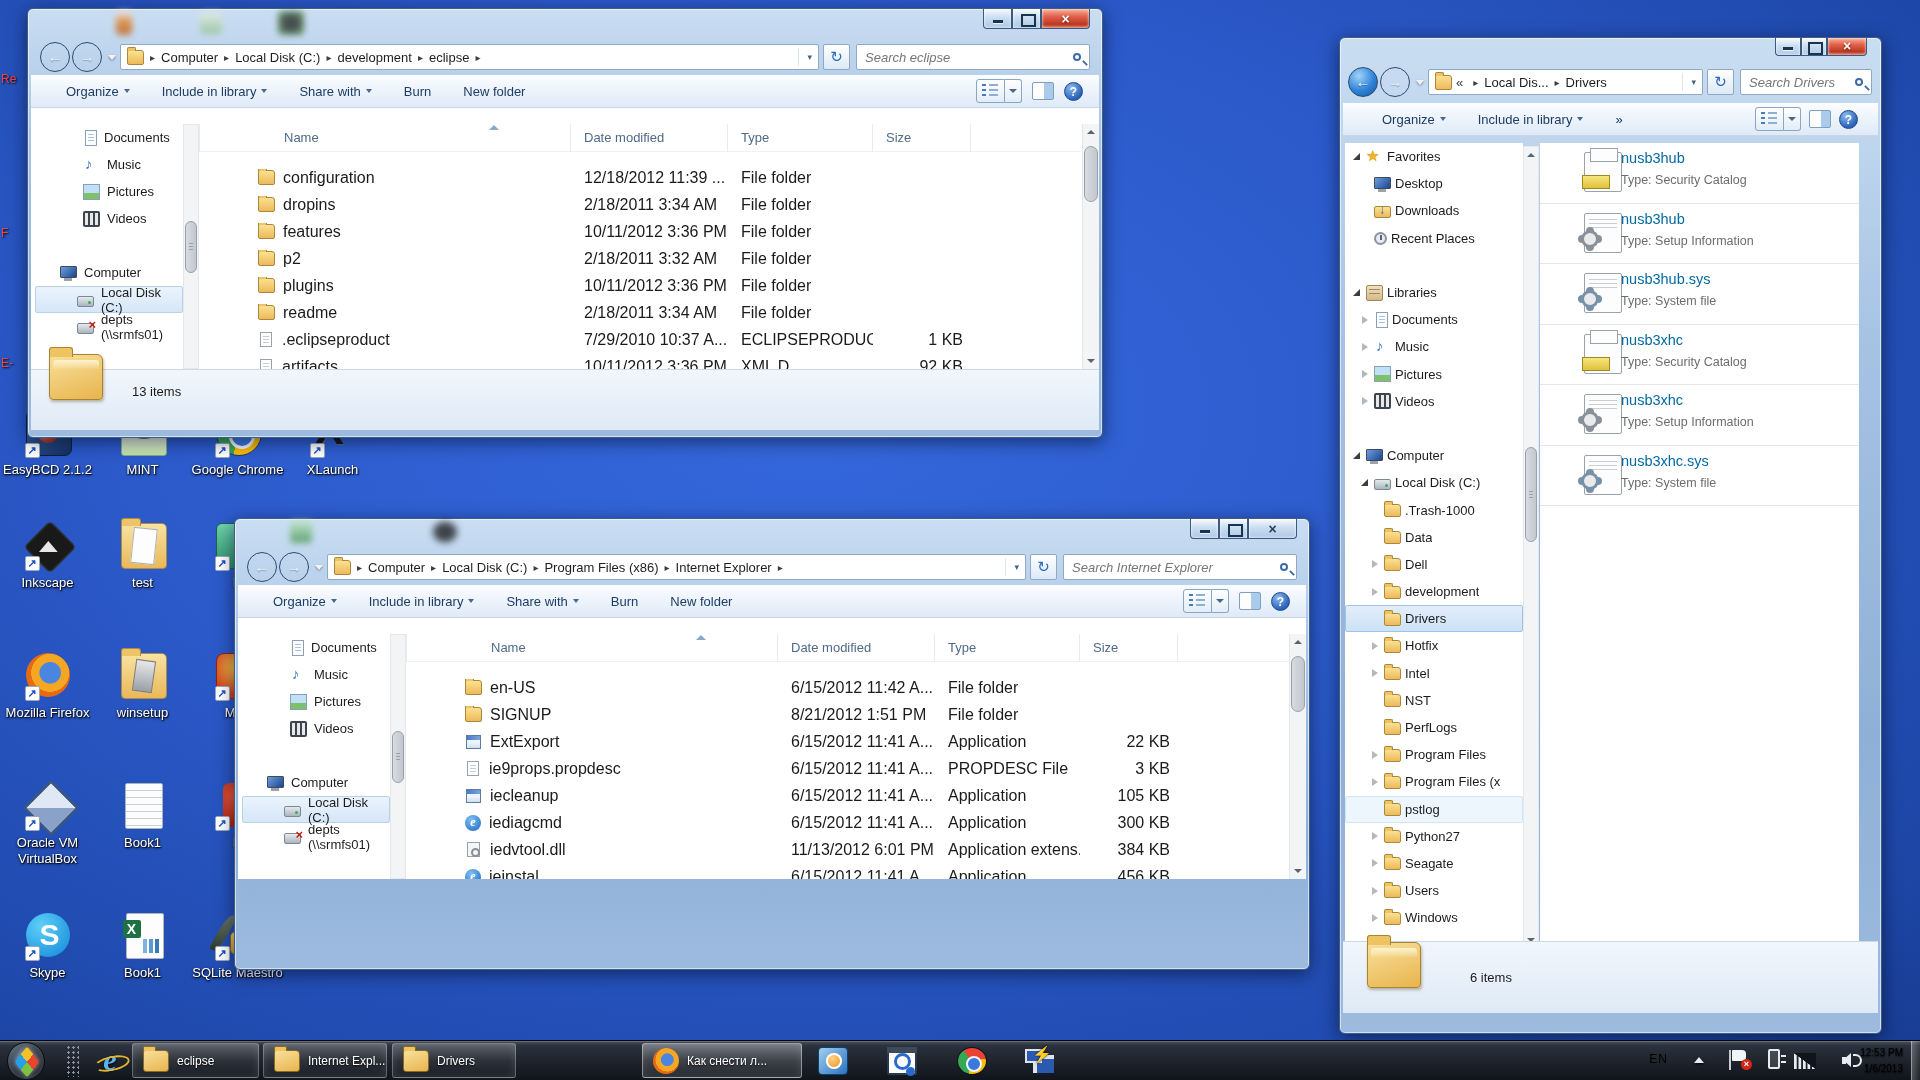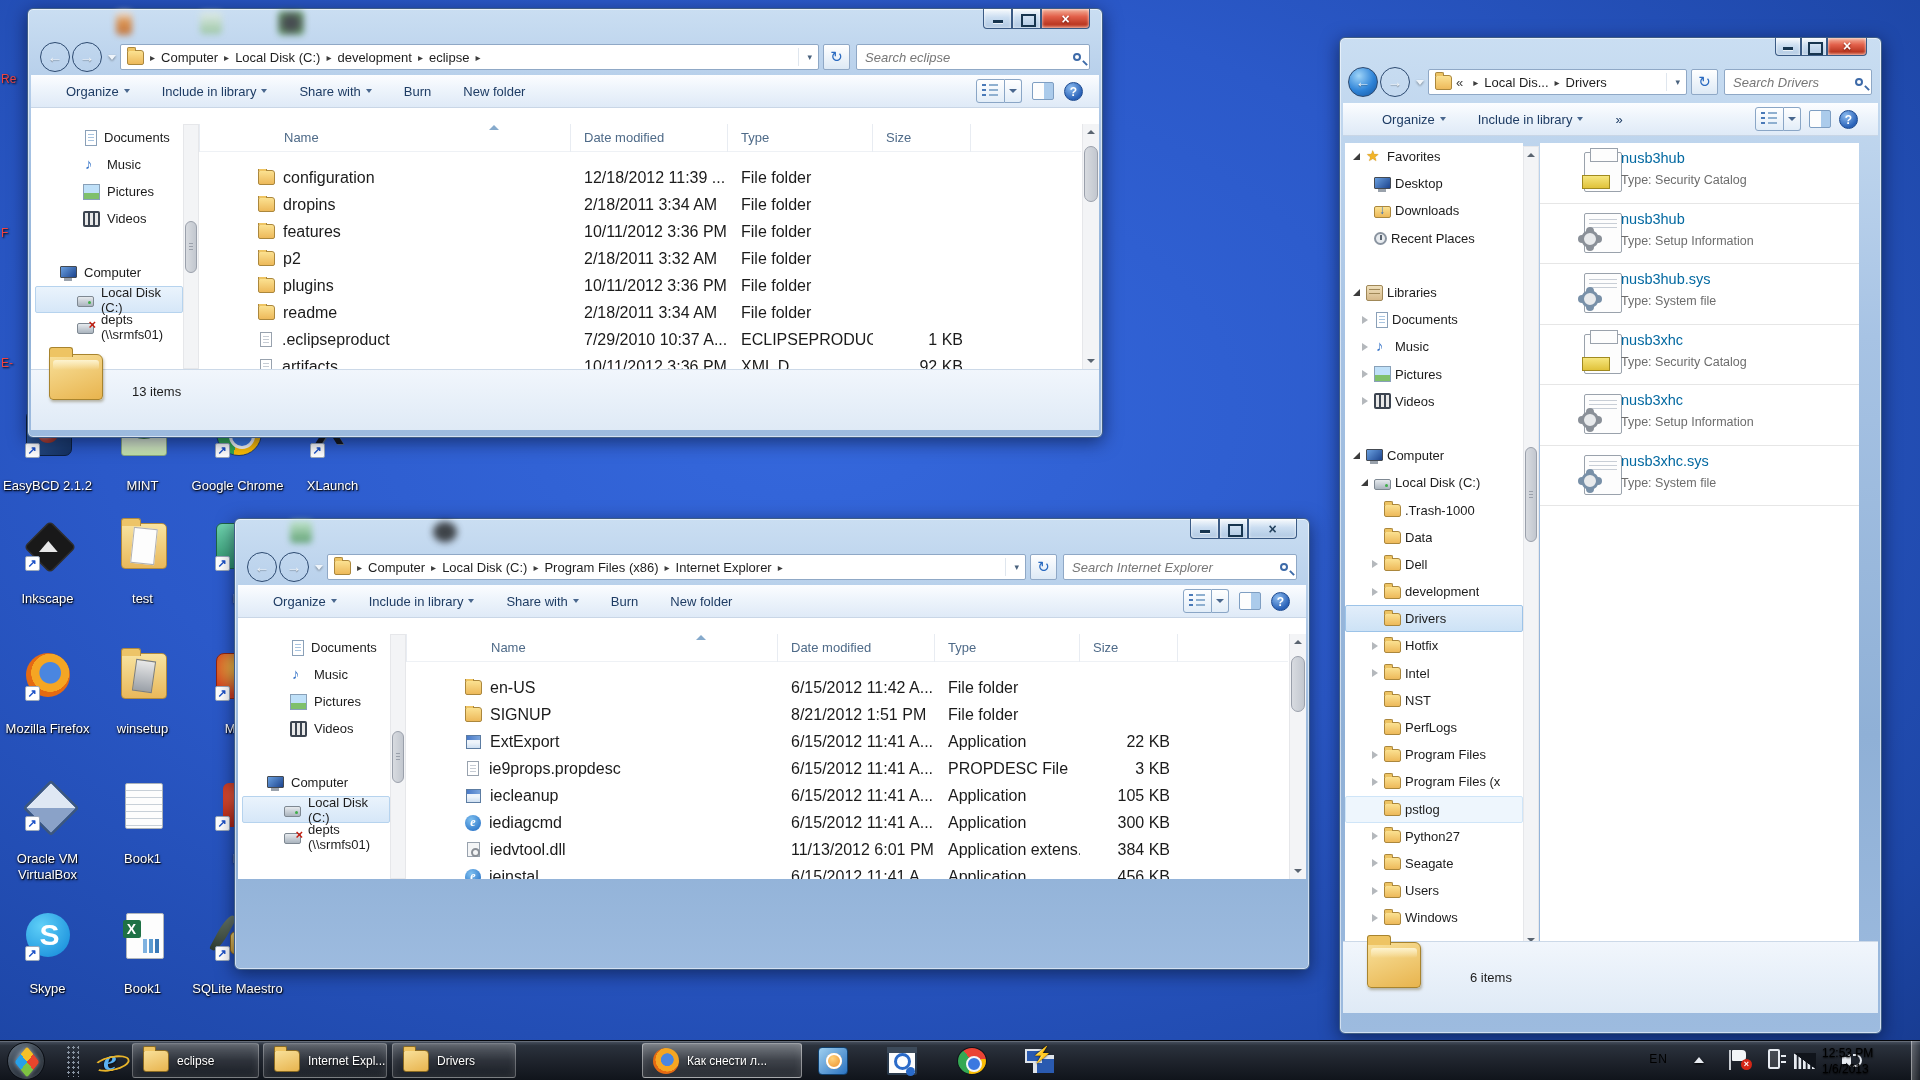--- a/index.html
+++ b/index.html
@@ -9,21 +9,21 @@
 [data-name]{box-sizing:border-box}
 
 #desk{position:absolute;left:0;top:0;width:420px;height:1040px;z-index:1}
 .frag{position:absolute;left:1px;color:#ef4444;font-size:12px;text-shadow:1px 1px 2px #000}
 .frag:nth-child(1){top:72px}.frag:nth-child(2){top:226px}.frag:nth-child(3){top:356px}
 .drow{position:absolute;left:0;display:flex}
 .drow.r1{top:408px}.drow.r2{top:521px}.drow.r3{top:651px}.drow.r4{top:781px}.drow.r5{top:911px}
 .dicon{width:95px;display:flex;flex-direction:column;align-items:center}
 .ic44{width:46px;height:50px;position:relative;flex:none}
 .ic44>.ik{position:absolute;left:1px;top:2px;width:44px;height:44px}
-.dlabel{margin-top:20px;max-width:92px;color:#fff;font-size:13px;line-height:16px;text-align:center;
+.dlabel{margin-top:4px;max-width:92px;color:#fff;font-size:13px;line-height:16px;text-align:center;
  text-shadow:0 1px 3px rgba(0,0,0,.95),1px 1px 1px rgba(0,0,0,.8)}
 .sc{display:none;position:absolute;left:0;bottom:0;width:15px;height:15px;background:#fff;border:1px solid #9aa8bc;
  border-radius:2px;color:#1d52c8;font-size:11px;font-weight:bold;line-height:13px;text-align:center;z-index:3}
 .dicon.shortcut .sc{display:block}
 
 .ik[data-kind=easybcd]{background:linear-gradient(145deg,#3b6cb4,#14305f);border-radius:7px;border:1px solid #0c1f3e}
 .ik[data-kind=easybcd]::after{content:"";position:absolute;left:10px;top:10px;width:22px;height:22px;border-radius:50%;
  background:radial-gradient(circle at 35% 35%,#f0f4fa,#b84030 60%,#7c1f12)}
 .ik[data-kind=mint]{background:linear-gradient(#fdfdfb,#e8efe2 55%,#bfe0a8);border:1px solid #8aa882;border-radius:3px}
 .ik[data-kind=mint]::after{content:"";position:absolute;left:9px;top:14px;width:26px;height:14px;border-radius:50%;
@@ -91,21 +91,21 @@
 .addr{flex:1;height:26px;background:#fff;border:1px solid #8fa8c6;border-radius:2px;display:flex;align-items:center;
  padding:0 6px;font-size:13px;color:#1e1e1e;overflow:hidden;white-space:nowrap}
 .crumbs{display:flex;align-items:center}
 .crumb{display:flex;align-items:center}
 .chev{font-size:10px;color:#3c3c3c;margin:0 6px}
 .addr-end{margin-left:auto;color:#4a627e;font-size:9px;padding-left:8px;border-left:1px solid #dfe6ee;height:18px;line-height:18px}
 .refbtn{width:27px;height:26px;flex:none;margin-left:4px;border:1px solid #8fa8c6;border-radius:2px;
  background:linear-gradient(#fff,#dde9f5);color:#2a6ac0;font-size:15px;line-height:24px;text-align:center}
 .search{width:234px;height:26px;flex:none;margin-left:6px;background:#fff;border:1px solid #8fa8c6;border-radius:2px;
  display:flex;align-items:center;padding:0 8px;font-size:13px;font-style:italic;color:#767676}
-.search.sm{width:148px}
+.search.sm{width:132px}
 .mag{margin-left:auto;width:8px;height:8px;border:2px solid #3d6aa8;border-radius:50%;position:relative;flex:none}
 .mag::after{content:"";position:absolute;left:7px;top:7px;width:6px;height:2px;background:#3d6aa8;transform:rotate(45deg)}
 .toolbar{position:absolute;top:66px;left:3px;right:3px;height:33px;z-index:1;
  background:linear-gradient(#fcfdff,#ecf3fb 50%,#dfeaf7);border-bottom:1px solid #c9d6e6;
  display:flex;align-items:center;padding-left:26px;font-size:13px;color:#1e3c64}
 .tbwrap{display:flex;align-items:flex-end}
 .tbi{display:flex;align-items:center;gap:5px;padding:5px 9px;margin-right:14px;border-radius:3px}
 .tbi .car{width:0;height:0;border-left:3.5px solid transparent;border-right:3.5px solid transparent;border-top:4px solid #49678e;display:none}
 .tbi.caret .car{display:block}
 .tb-right{margin-left:auto;display:flex;align-items:center;gap:10px;padding-right:16px}
@@ -282,21 +282,21 @@
 .tr-pow{position:absolute;right:140px;top:8px;width:12px;height:20px;border:2px solid #e8ecf2;border-radius:2px;background:rgba(255,255,255,.15)}
 .tr-pow::after{content:"";position:absolute;right:-8px;top:4px;width:5px;height:2px;background:#e8ecf2;box-shadow:0 6px 0 #e8ecf2}
 .tr-net{position:absolute;right:104px;top:12px;width:22px;height:16px;
  background:linear-gradient(90deg,#e8ecf2 0 3px,transparent 3px 4.5px) bottom left/4.5px 100% repeat-x}
 .tr-net::before{content:"";position:absolute;left:0;bottom:0;width:22px;height:16px;
  background:linear-gradient(to top right,transparent 48%,#10141b 50%);}
 .tr-vol{position:absolute;right:70px;top:12px;width:8px;height:14px}
 .tr-vol::before{content:"";position:absolute;left:0;top:4px;width:4px;height:7px;background:#e8ecf2}
 .tr-vol::after{content:"";position:absolute;left:1px;top:0;width:0;height:0;border-top:7px solid transparent;border-bottom:7px solid transparent;border-right:8px solid #e8ecf2}
 .tr-arc{position:absolute;right:58px;top:13px;width:9px;height:13px;border:2px solid #e8ecf2;border-left:none;border-radius:0 9px 9px 0}
-.clock{position:absolute;right:28px;top:4px;width:70px;text-align:left;font-size:12px;line-height:16px;text-shadow:0 1px 2px #000}
+.clock{position:absolute;right:17px;top:4px;width:70px;text-align:right;font-size:10px;line-height:16px;text-shadow:0 1px 2px #000}
 .showdesk{position:absolute;right:0;top:0;width:9px;height:40px;background:linear-gradient(90deg,rgba(255,255,255,.25),rgba(255,255,255,.06));border-left:1px solid rgba(255,255,255,.5)}
 </style>
 </head>
 <body>
 
 <div id="desk" data-name="desktop">
   <div style="position:absolute;left:0;top:0;width:30px;height:400px">
       <div class="frag" data-name="clipped-desktop-label"><span>Re</span></div>
       <div class="frag" data-name="clipped-desktop-label"><span>F</span></div>
       <div class="frag" data-name="clipped-desktop-label"><span>E-</span></div>

